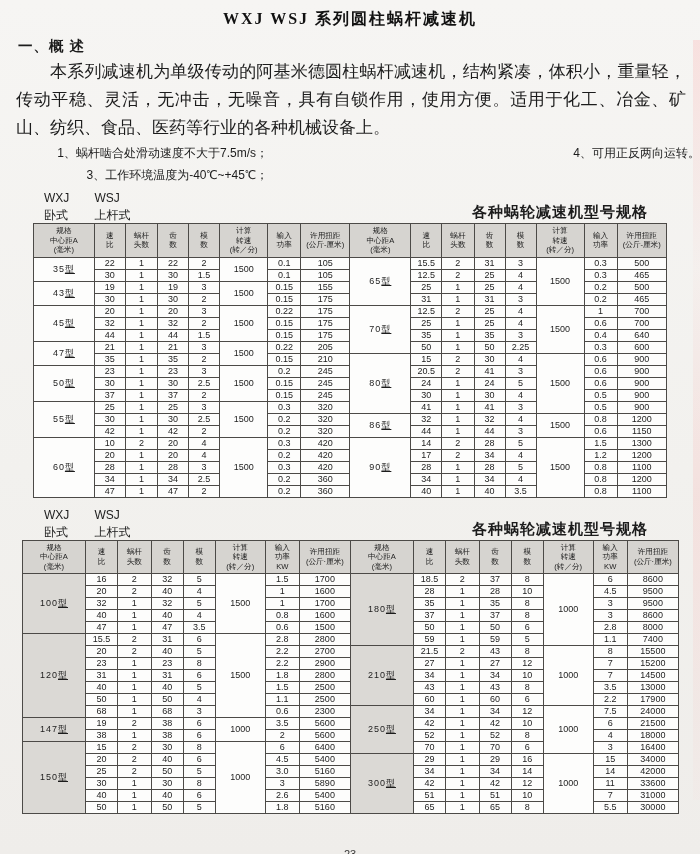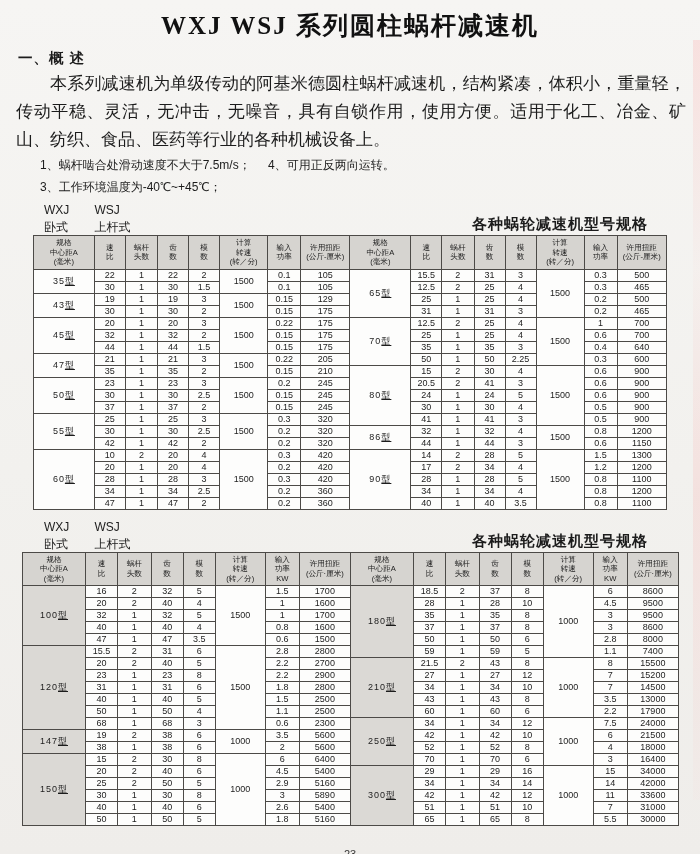--- a/index.html
+++ b/index.html
@@ -16,21 +16,21 @@
   .page::after{
     content:"";
     position:absolute; top:40px; right:0; width:7px; height:760px;
     background:linear-gradient(180deg, rgba(255,150,150,.22), rgba(255,190,190,.06) 30%, rgba(255,150,150,.18) 60%, rgba(255,190,190,.05));
     pointer-events:none;
   }
   .doc-title{
     padding-top:9px;
     text-align:center;
     font-family:"Liberation Serif", serif;
-    font-size:25px; font-weight:bold;
+    font-size:16px; font-weight:bold;
     letter-spacing:2px;
     color:#111;
   }
   .sec-heading{
     margin:7px 0 2px 18px;
     font-size:14.5px; font-weight:bold; letter-spacing:1px;
   }
   .body-text{
     margin:2px 14px 2px 16px;
     font-size:17px; line-height:1.65;
@@ -38,20 +38,21 @@
     text-align:justify;
   }
   .scope-grid{
     margin:3px 0 2px 40px;
     display:grid;
     grid-template-rows:repeat(2,auto);
     grid-auto-flow:column;
     grid-template-columns:228px auto;
     row-gap:5px;
     font-size:12px;
+    text-align:right;
   }
   .pretable{ position:relative; margin:4px 8px 1px 44px; height:34px; }
   .pretable .codes span, .pretable .mounts span{
     display:inline-block; min-width:46px; font-size:12px;
   }
   .pretable .codes{ height:17px; }
   .tbl-caption{
     position:absolute; left:0; right:44px; bottom:0;
     text-align:right; font-size:15px; font-weight:bold; letter-spacing:1px;
   }
@@ -208,21 +209,21 @@
           <td>465</td>
         </tr>
         <tr>
           <td rowspan="2" class="type-cell gs">43<span class="u">型</span></td>
           <td class="gs">19</td>
           <td class="gs">1</td>
           <td class="gs">19</td>
           <td class="gs">3</td>
           <td rowspan="2" class="speed-cell gs">1500</td>
           <td class="gs">0.15</td>
-          <td class="gs">129</td>
+          <td class="gs">155</td>
           <td>25</td>
           <td>1</td>
           <td>25</td>
           <td>4</td>
           <td>0.2</td>
           <td>500</td>
         </tr>
         <tr>
           <td>30</td>
           <td>1</td>
@@ -794,21 +795,21 @@
           <td class="gs">16</td>
           <td rowspan="5" class="speed-cell gs">1000</td>
           <td class="gs">15</td>
           <td class="gs">34000</td>
         </tr>
         <tr>
           <td>25</td>
           <td>2</td>
           <td>50</td>
           <td>5</td>
-          <td>2.9</td>
+          <td>3.0</td>
           <td>5160</td>
           <td>34</td>
           <td>1</td>
           <td>34</td>
           <td>14</td>
           <td>14</td>
           <td>42000</td>
         </tr>
         <tr>
           <td>30</td>

